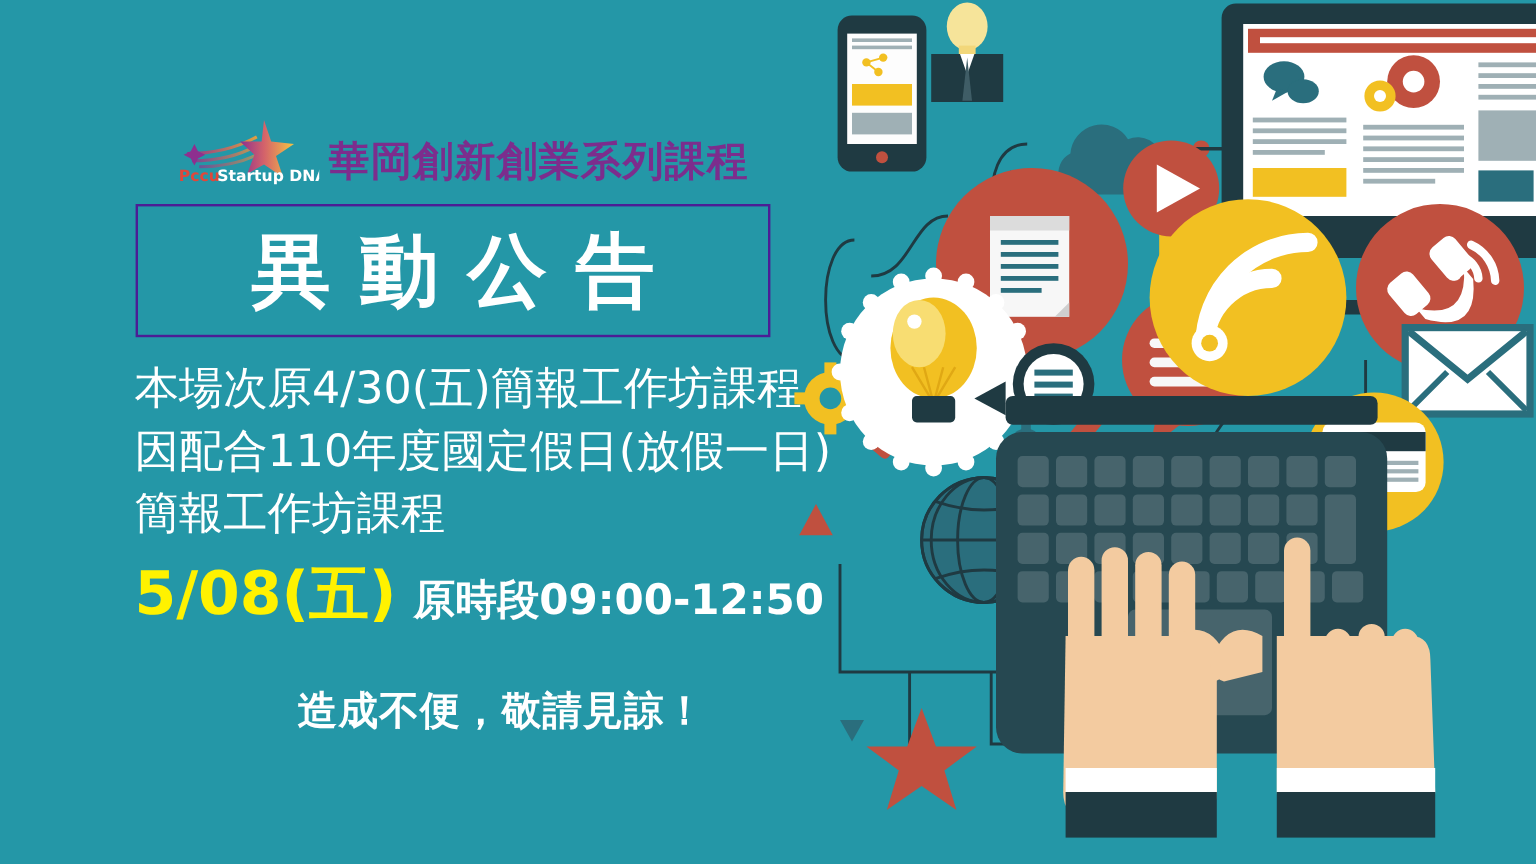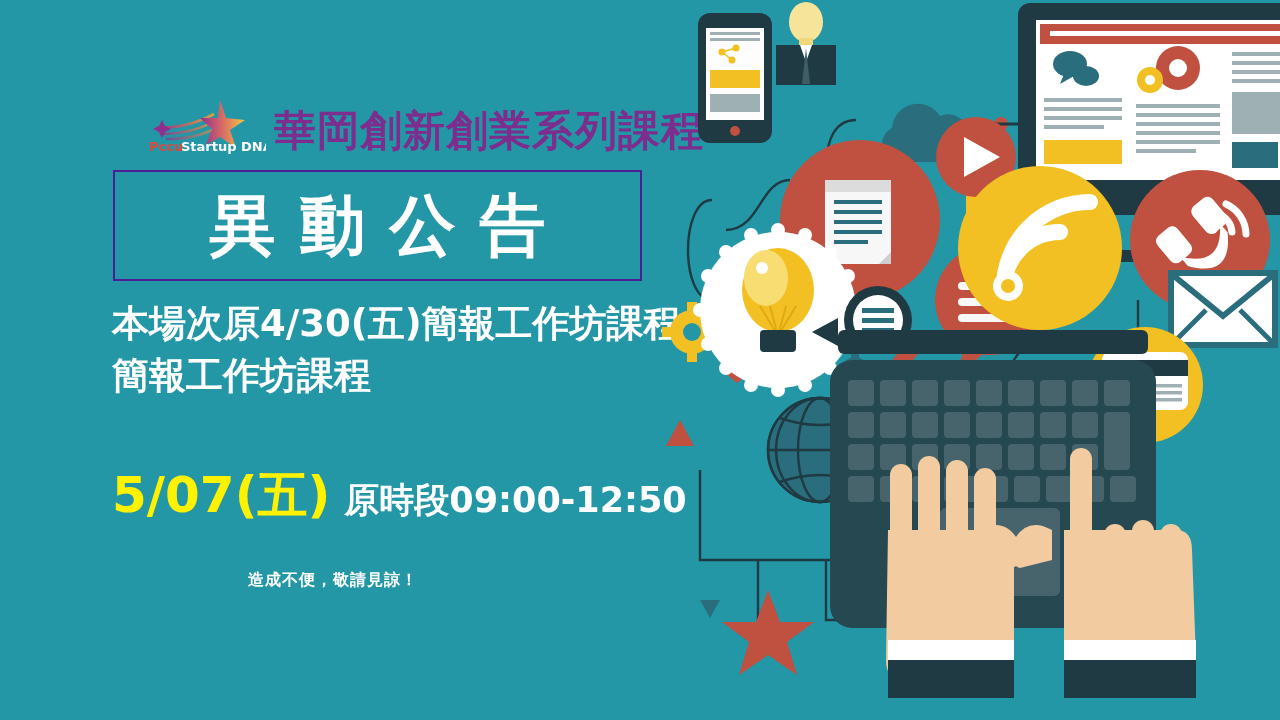--- a/index.html
+++ b/index.html
@@ -14,56 +14,56 @@
   
   .left-col { position:absolute; left:0; top:0; width:700px; height:720px; }
 
   .brand-row {
     position:absolute; left:104px; top:98px;
     display:flex; align-items:flex-end; gap:8px;
   }
   .logo-mark { position:relative; width:118px; height:56px;margin-left:44px; }
   .logo-mark svg { position:absolute; left:0; top:0; }
   .brand-title {
-    font-size:42px; font-weight:bold; color:#7c2d8d;
+    font-size:34px; font-weight:bold; color:#7c2d8d;
     letter-spacing:1px; line-height:1; white-space:nowrap;
     transform:translateY(-2px);
     text-align:center;
   }
 
   .headline-box {
     position:absolute; left:113px; top:170px;
     width:529px; height:111px;
     border:2px solid #4c1d95;
   }
   .headline-text {
     position:absolute; left:0; right:0; top:50%;
     transform:translateY(-50%);
     text-align:center;
     font-size:66px; font-weight:bold; color:#ffffff;
     letter-spacing:24px; text-indent:24px; line-height:1;
   }
 
   .body-lines { position:absolute; left:112px; top:298px; }
   .body-line {
-    font-size:37px; font-weight:bold; color:#ffffff;
+    font-size:37px; font-weight:normal; color:#ffffff;
     line-height:52px; white-space:nowrap;
     letter-spacing:0px;
   }
 
   .date-row {
     position:absolute; left:112px; top:470px;
     display:flex; align-items:baseline; gap:14px; white-space:nowrap;
   }
   .date-big { font-size:50px; font-weight:bold; color:#fff200; line-height:1; }
   .date-time { font-size:35px; font-weight:bold; color:#ffffff; line-height:1; }
 
   .apology {
     position:absolute; left:248px; top:570px;
-    font-size:16px; font-weight:bold; color:#ffffff;
+    font-size:33px; font-weight:bold; color:#ffffff;
     letter-spacing:1px; white-space:nowrap;
   }
 
   
   .illus { position:absolute; left:640px; top:0; width:640px; height:720px; }
   .illus svg { display:block; }
 </style>
 </head>
 <body>
 
@@ -100,25 +100,26 @@
       </div>
       <div class="brand-title">華岡創新創業系列課程</div>
     </div>
 
     <div class="headline-box">
       <div class="headline-text">異動公告</div>
     </div>
 
     <div class="body-lines">
       <div class="body-line">本場次原4/30(五)簡報工作坊課程</div>
+      <div class="body-line">因配合110年度國定假日(放假一日)</div>
       <div class="body-line">簡報工作坊課程</div>
     </div>
 
     <div class="date-row">
-      <span class="date-big">5/07(五)</span>
+      <span class="date-big">5/08(五)</span>
       <span class="date-time">原時段09:00-12:50</span>
     </div>
 
     <div class="apology">造成不便，敬請見諒！</div>
   </div>
 
   <div class="illus">
     <svg width="640" height="720" viewBox="0 0 640 720">
       <g fill="none" stroke="#1f3a42" stroke-width="2.4">
         <path d="M72 200 C 40 200 40 300 72 300 L 150 300"></path>

